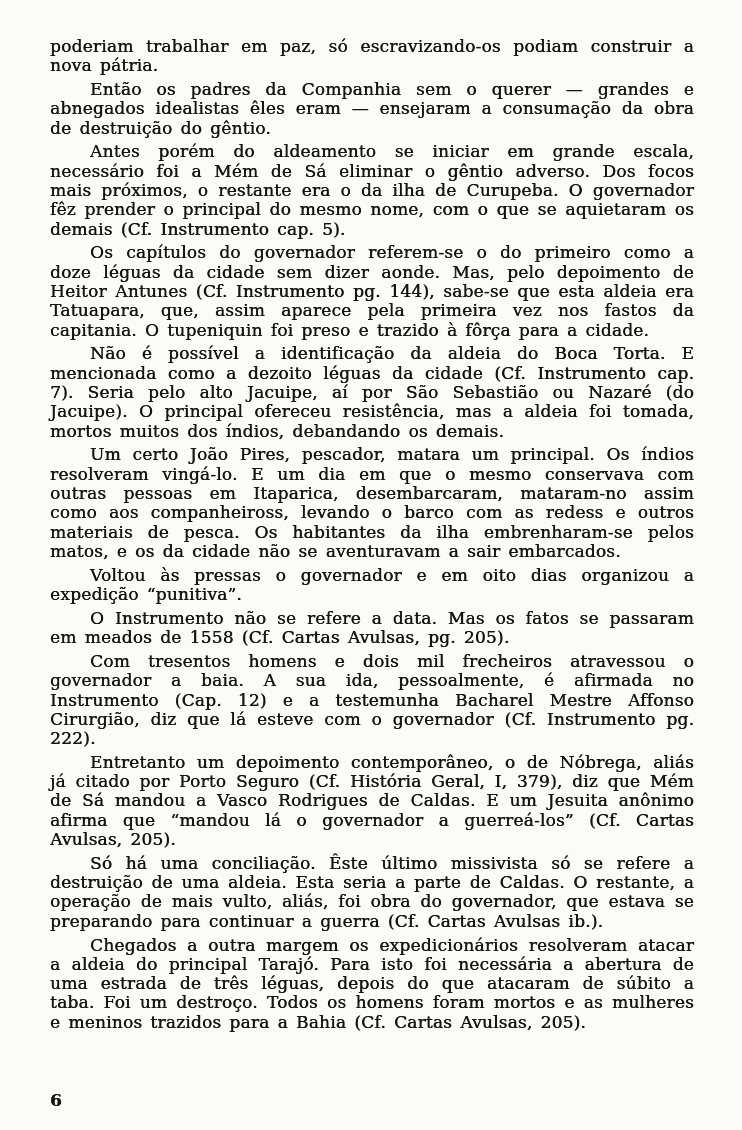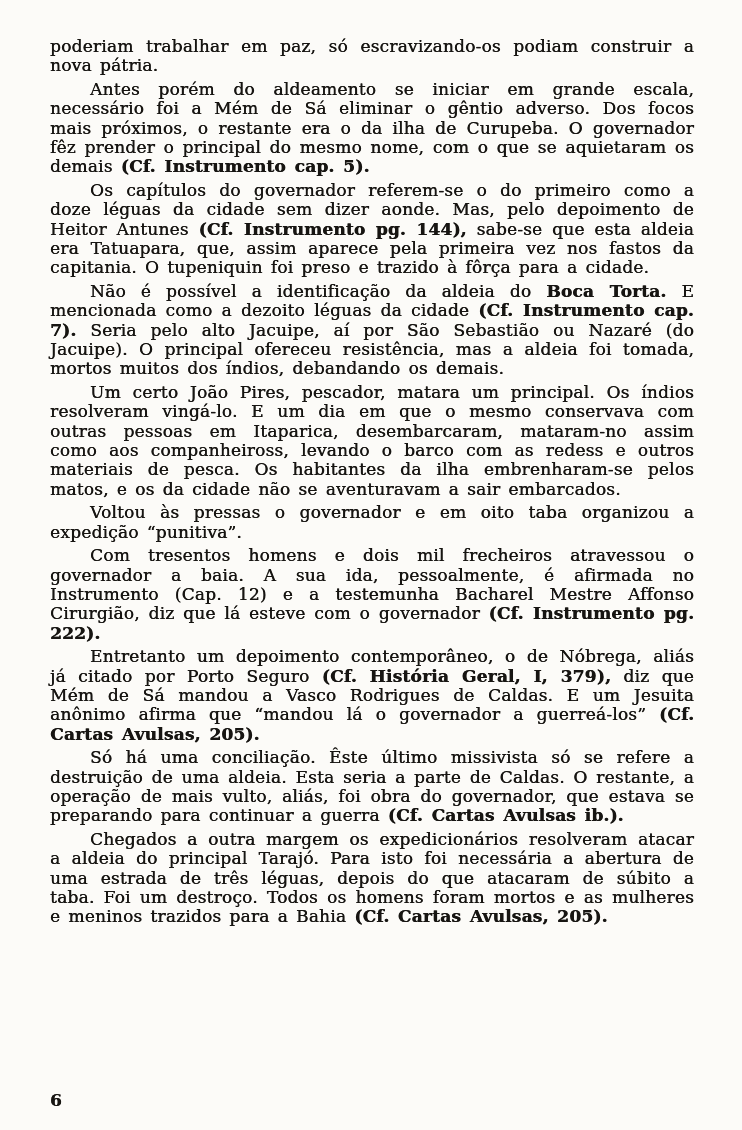--- a/index.html
+++ b/index.html
@@ -30,41 +30,43 @@
     -webkit-hyphens: auto;
   }
   .para {
     margin: 0 0 4.5px 0;
     text-indent: 40px;
   }
   .para.no-indent {
     text-indent: 0;
   }
   .seg.bold {
-    font-weight: bold;
+    font-weight: normal;
     text-shadow: 0.5px 0 0 currentColor;
   }
   .page-number {
     position: absolute;
     left: 50px;
     top: 1090px;
     font-size: 17px;
     font-weight: bold;
     text-shadow: 0.35px 0 0 currentColor;
   }
 </style>
 </head>
 <body style="--paper: #fcfbf8; --ink: #171512;">
 
 <div class="page-text">
     <p class="para no-indent"><span class="seg">poderiam trabalhar em paz, só escravizando-os podiam construir a nova pátria.</span></p>
+    <p class="para"><span class="seg">Então os padres da Companhia sem o querer — grandes e abnegados idealistas êles eram — ensejaram a consumação da obra de destruição do gêntio.</span></p>
     <p class="para"><span class="seg">Antes porém do aldeamento se iniciar em grande escala, necessário foi a Mém de Sá eliminar o gêntio adverso. Dos focos mais próximos, o restante era o da ilha de Curupeba. O governador fêz prender o principal do mesmo nome, com o que se aquietaram os demais </span><span class="seg bold">(Cf. Instrumento cap. 5).</span></p>
     <p class="para"><span class="seg">Os capítulos do governador referem-se o do primeiro como a doze léguas da cidade sem dizer aonde. Mas, pelo depoimento de Heitor Antunes </span><span class="seg bold">(Cf. Instrumento pg. 144),</span><span class="seg"> sabe-se que esta aldeia era Tatuapara, que, assim aparece pela primeira vez nos fastos da capitania. O tupeniquin foi preso e trazido à fôrça para a cidade.</span></p>
     <p class="para"><span class="seg">Não é possível a identificação da aldeia do </span><span class="seg bold">Boca Torta.</span><span class="seg"> E mencionada como a dezoito léguas da cidade </span><span class="seg bold">(Cf. Instrumento cap. 7).</span><span class="seg"> Seria pelo alto Jacuipe, aí por São Sebastião ou Nazaré (do Jacuipe). O principal ofereceu resistência, mas a aldeia foi tomada, mortos muitos dos índios, debandando os demais.</span></p>
     <p class="para"><span class="seg">Um certo João Pires, pescador, matara um principal. Os índios resolveram vingá-lo. E um dia em que o mesmo conservava com outras pessoas em Itaparica, desembarcaram, mataram-no assim como aos companheiross, levando o barco com as redess e outros materiais de pesca. Os habitantes da ilha embrenharam-se pelos matos, e os da cidade não se aventuravam a sair embarcados.</span></p>
-    <p class="para"><span class="seg">Voltou às pressas o governador e em oito taba organizou a expedição “punitiva”.</span></p>
+    <p class="para"><span class="seg">Voltou às pressas o governador e em oito dias organizou a expedição “punitiva”.</span></p>
+    <p class="para"><span class="seg">O Instrumento não se refere a data. Mas os fatos se passaram em meados de 1558 </span><span class="seg bold">(Cf. Cartas Avulsas, pg. 205).</span></p>
     <p class="para"><span class="seg">Com tresentos homens e dois mil frecheiros atravessou o governador a baia. A sua ida, pessoalmente, é afirmada no Instrumento (Cap. 12) e a testemunha Bacharel Mestre Affonso Cirurgião, diz que lá esteve com o governador </span><span class="seg bold">(Cf. Instrumento pg. 222).</span></p>
     <p class="para"><span class="seg">Entretanto um depoimento contemporâneo, o de Nóbrega, aliás já citado por Porto Seguro </span><span class="seg bold">(Cf. História Geral, I, 379),</span><span class="seg"> diz que Mém de Sá mandou a Vasco Rodrigues de Caldas. E um Jesuita anônimo afirma que “mandou lá o governador a guerreá-los” </span><span class="seg bold">(Cf. Cartas Avulsas, 205).</span></p>
     <p class="para"><span class="seg">Só há uma conciliação. Êste último missivista só se refere a destruição de uma aldeia. Esta seria a parte de Caldas. O restante, a operação de mais vulto, aliás, foi obra do governador, que estava se preparando para continuar a guerra </span><span class="seg bold">(Cf. Cartas Avulsas ib.).</span></p>
     <p class="para"><span class="seg">Chegados a outra margem os expedicionários resolveram atacar a aldeia do principal Tarajó. Para isto foi necessária a abertura de uma estrada de três léguas, depois do que atacaram de súbito a taba. Foi um destroço. Todos os homens foram mortos e as mulheres e meninos trazidos para a Bahia </span><span class="seg bold">(Cf. Cartas Avulsas, 205).</span></p>
   </div>
 
 <div class="page-number">6</div>
 
 </body></html>

